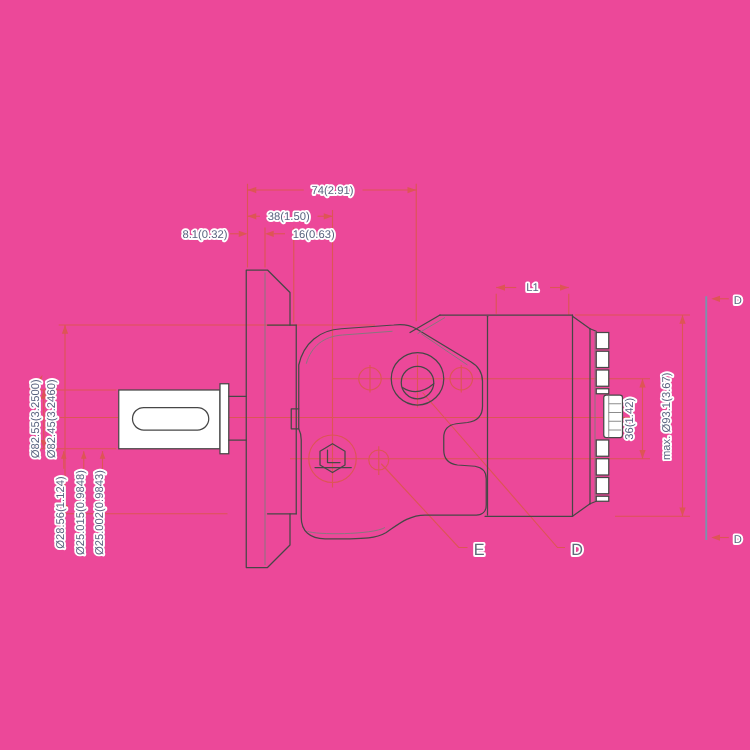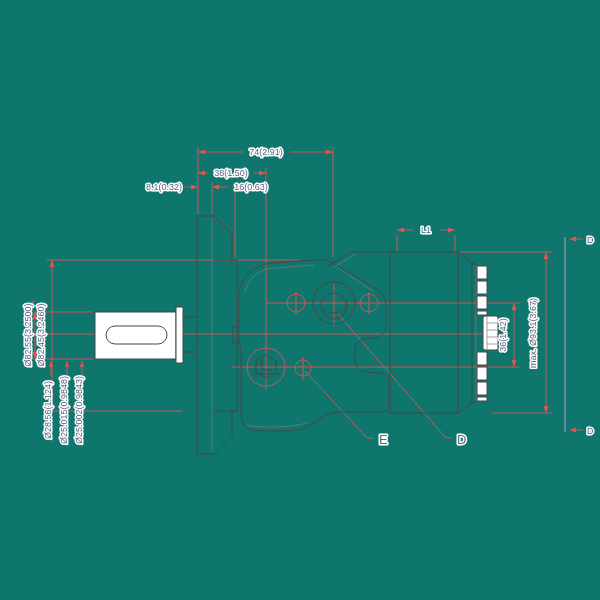--- a/index.html
+++ b/index.html
@@ -1,16 +1,16 @@
 <!DOCTYPE html>
 <html><head>
 <meta charset="utf-8">
 <style>
   html,body{margin:0;padding:0;background:#ffffff;}
-  .canvas{position:relative;width:600px;height:600px;background:#0f766e;overflow:hidden;
+  .canvas{position:relative;width:600px;height:600px;background:#ec4899;overflow:hidden;
           font-family:"Liberation Sans", sans-serif;}
   svg{display:block;}
   .geo{stroke:#474747;stroke-width:1;fill:none;stroke-linecap:round;stroke-linejoin:round;}
   .geo-thin{stroke:#7b7b7b;stroke-width:.7;fill:none;}
   .geo-fill{stroke:#474747;stroke-width:1;fill:#ffffff;}
   .dim{stroke:#dd5555;stroke-width:.9;fill:none;}
   .dim-arrow{fill:#dd5555;stroke:none;}
   .sect{stroke:#7a93ad;stroke-width:1.5;fill:none;}
   text{fill:#5a6480;font-size:9px;font-family:"Liberation Sans",sans-serif;
        paint-order:stroke;stroke:#ffffff;stroke-width:3px;stroke-linejoin:round;}

